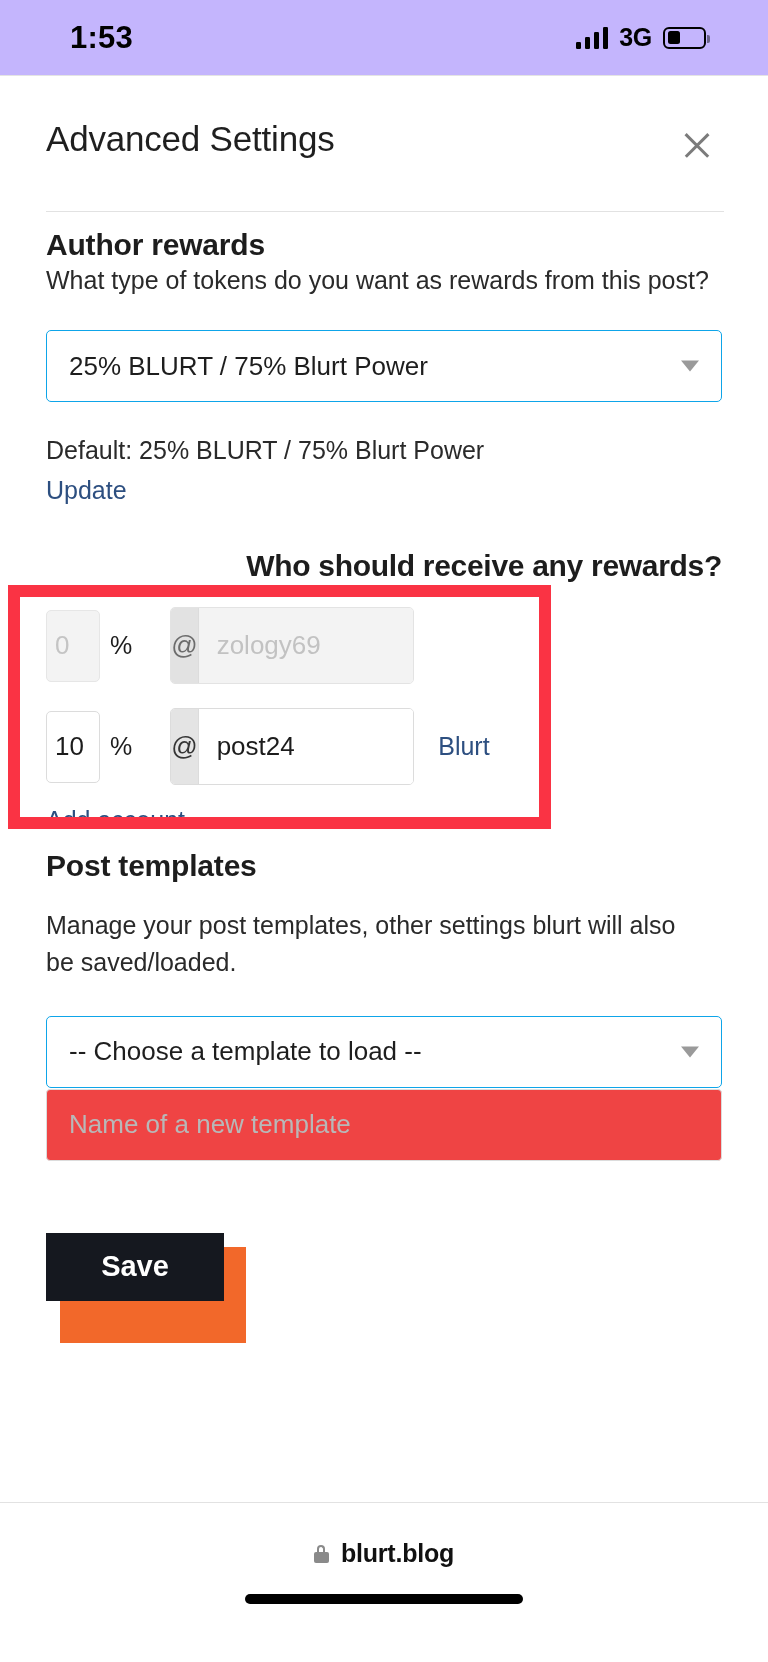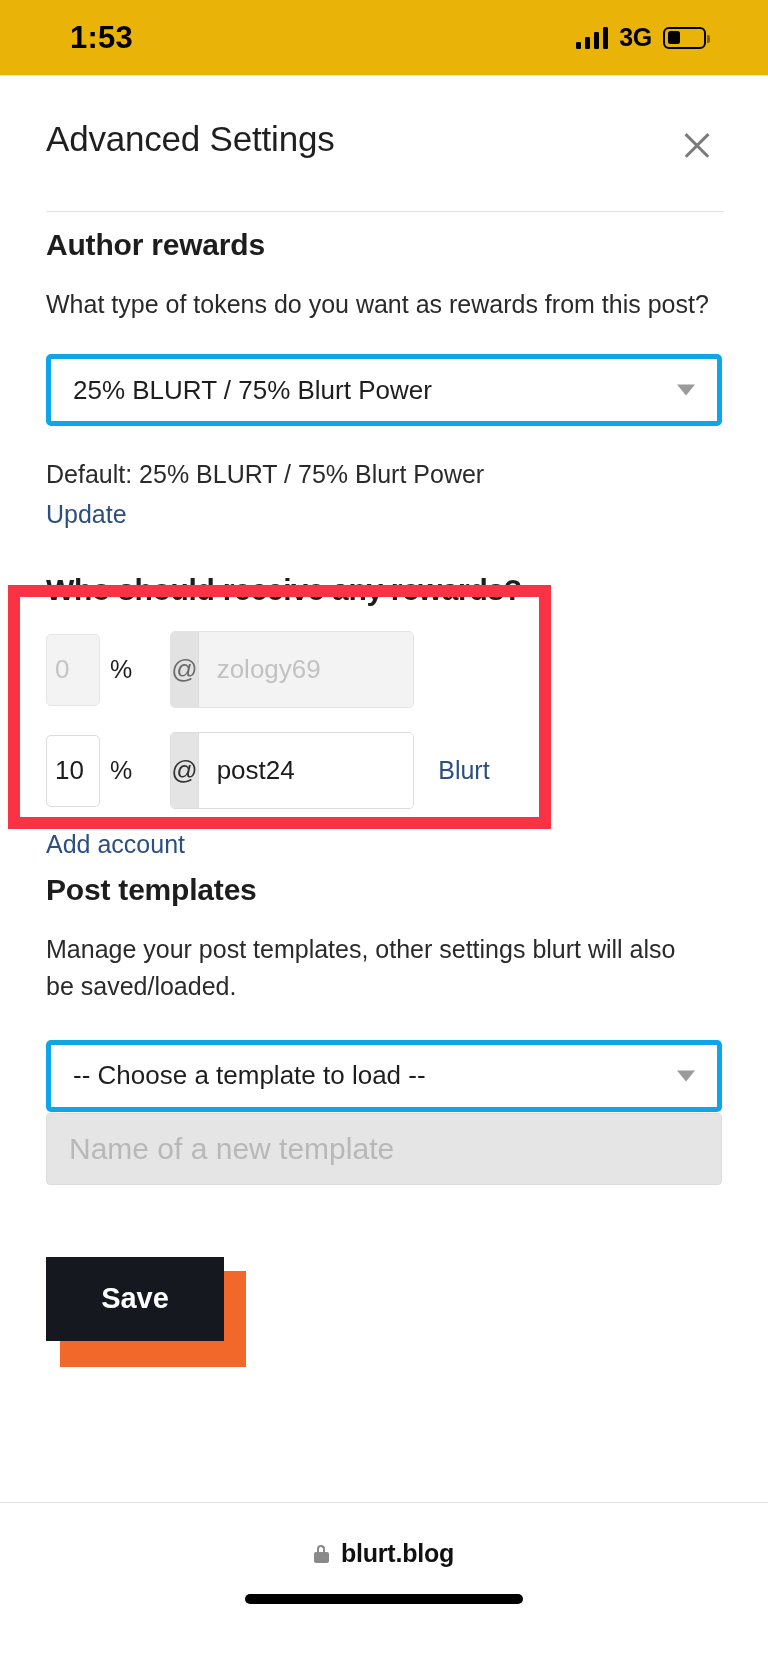--- a/index.html
+++ b/index.html
@@ -23,21 +23,21 @@
   
   .statusbar {
     position: absolute;
     left: 0; top: 0;
     width: 768px; height: 76px;
     display: flex;
     align-items: center;
     justify-content: space-between;
     padding: 0 62px 0 70px;
     border-bottom: 1px solid #e4e4e4;
-    background: #eab308;
+    background: #c4b5fd;
   }
   .sb-time {
     font-size: 31px;
     font-weight: bold;
     color: #000;
     letter-spacing: 0.2px;
   }
   .sb-right {
     display: flex;
     align-items: center;
@@ -143,28 +143,28 @@
     color: #1d1d1d;
     letter-spacing: -0.2px;
   }
   .lead {
     font-size: 25px;
     color: #2a2a2a;
     line-height: 1.45;
   }
 
   .ar-title { margin-top: 32px; }
-  .ar-lead  { margin-top: 24px; }
+  .ar-lead  { }
 
   
   .select-box {
     position: relative;
     margin-top: 32px;
     height: 72px;
-    border: 5px solid #0ea5e9;
+    border: 1px solid #0ea5e9;
     border-radius: 5px;
     background: #fff;
     display: flex;
     align-items: center;
     padding: 0 22px;
     cursor: pointer;
   }
   .select-box .sel-val {
     font-size: 26px;
     color: #1e1e1e;
@@ -207,20 +207,21 @@
   }
 
   .recv-block {
     margin-top: 44px;
   }
   h2.recv-title {
     font-size: 30px;
     font-weight: bold;
     color: #1d1d1d;
     letter-spacing: -0.3px;
+    text-align: right;
   }
 
   .benef-row {
     display: flex;
     align-items: center;
     margin-top: 24px;
   }
   .pct-input {
     width: 54px;
     height: 72px;
@@ -298,23 +299,23 @@
   .pt-lead  { margin-top: 24px; max-width: 630px; }
 
   .tmpl-select { margin-top: 36px; }
 
   .tmpl-name-input {
     width: 100%;
     height: 72px;
     margin-top: 1px;
     border: 1px solid #dcdcdc;
     border-radius: 4px;
-    background: #e5e5e5;
+    background: #ef4444;
     font-family: "Liberation Sans", sans-serif;
-    font-size: 30px;
+    font-size: 26px;
     color: #1e1e1e;
     padding: 0 22px;
     outline: none;
   }
   .tmpl-name-input::placeholder { color: #b8b8b8; }
 
   
   .save-wrap {
     position: relative;
     margin-top: 72px;
@@ -323,21 +324,21 @@
   }
   .save-shadow {
     position: absolute;
     left: 14px; top: 14px;
     width: 186px; height: 96px;
     background: #f2682a;
   }
   .save-btn {
     position: absolute;
     left: 0; top: 0;
-    width: 178px; height: 84px;
+    width: 178px; height: 68px;
     background: #15181f;
     border: 0;
     color: #ffffff;
     font-family: "Liberation Sans", sans-serif;
     font-size: 29px;
     font-weight: bold;
     cursor: pointer;
   }
 
   

